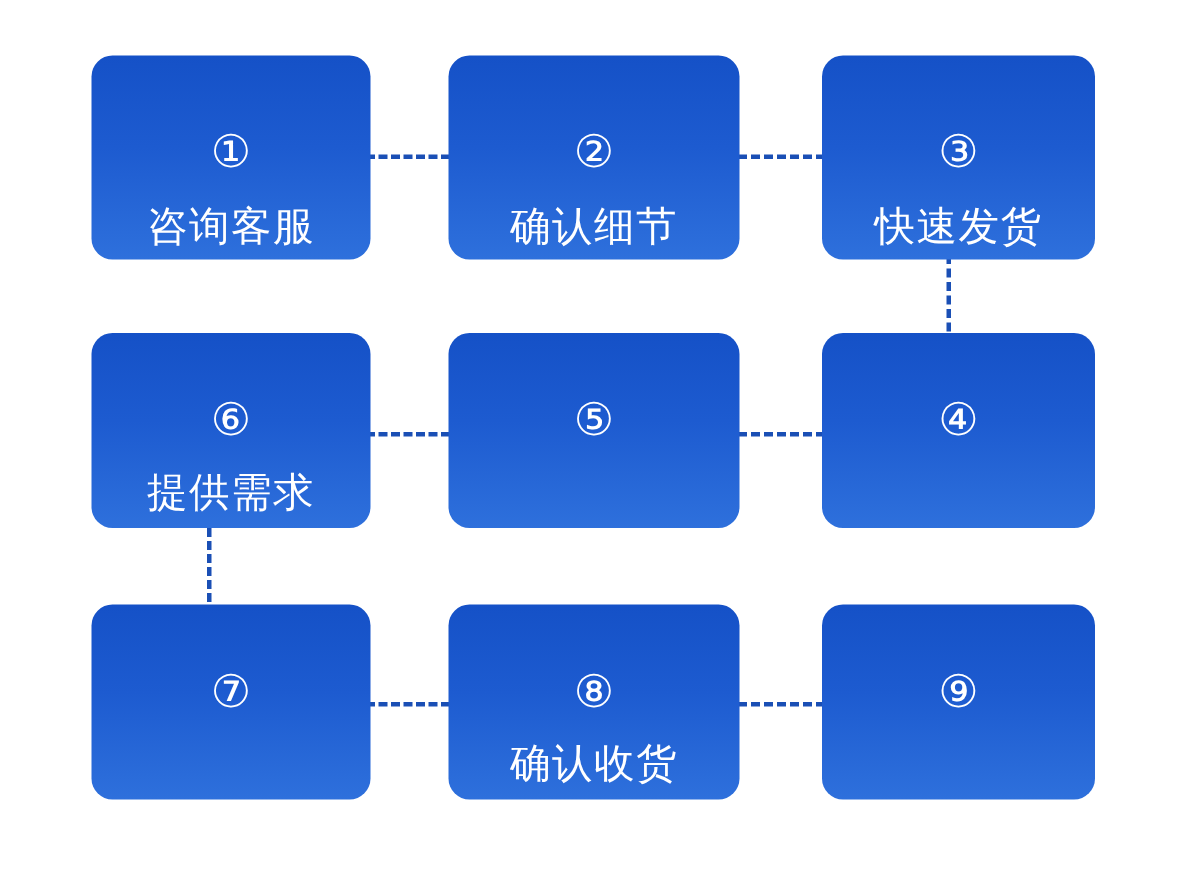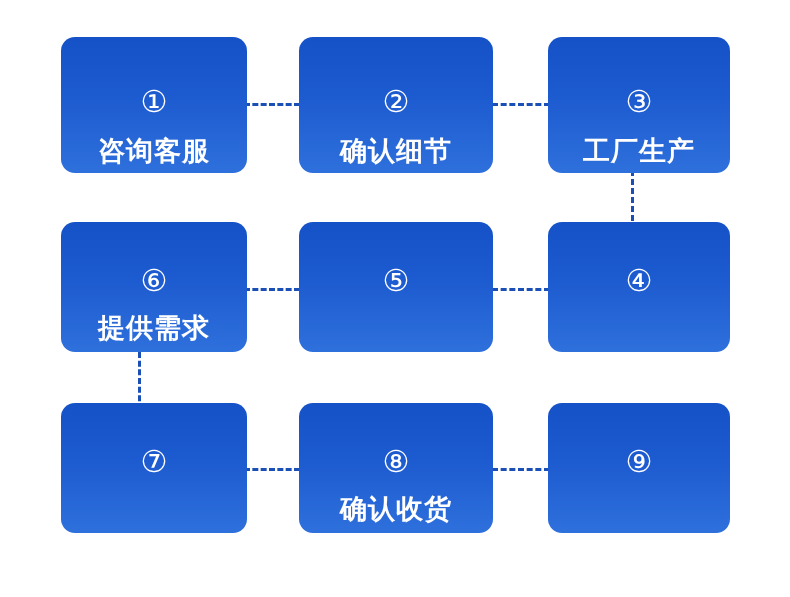--- a/index.html
+++ b/index.html
@@ -40,21 +40,21 @@
     font-size: 30px;
     line-height: 1;
     font-weight: 400;
     color: #ffffff;
     letter-spacing: 0;
   }
 
   .card-label {
     font-family: "Liberation Sans", "DejaVu Sans", sans-serif;
     font-size: 27px;
-    font-weight: 700;
+    font-weight: 400;
     color: #ffffff;
     letter-spacing: 1px;
     white-space: nowrap;
   }
 
   
   .connector {
     position: absolute;
     z-index: 1;
   }
@@ -86,21 +86,21 @@
     <span class="card-label" style="margin-top:16px;">咨询客服</span>
   </div>
 
   <div class="card" style="left:299px; top:37px; width:194px; height:136px; padding-top:50px;">
     <span class="card-num">②</span>
     <span class="card-label" style="margin-top:16px;">确认细节</span>
   </div>
 
   <div class="card" style="left:548px; top:37px; width:182px; height:136px; padding-top:50px;">
     <span class="card-num">③</span>
-    <span class="card-label" style="margin-top:16px;">工厂生产</span>
+    <span class="card-label" style="margin-top:16px;">快速发货</span>
   </div>
 
   <div class="card" style="left:61px; top:222px; width:186px; height:130px; padding-top:44px;">
     <span class="card-num">⑥</span>
     <span class="card-label" style="margin-top:14px;">提供需求</span>
   </div>
 
   <div class="card" style="left:299px; top:222px; width:194px; height:130px; padding-top:44px;">
     <span class="card-num">⑤</span>
   </div>

